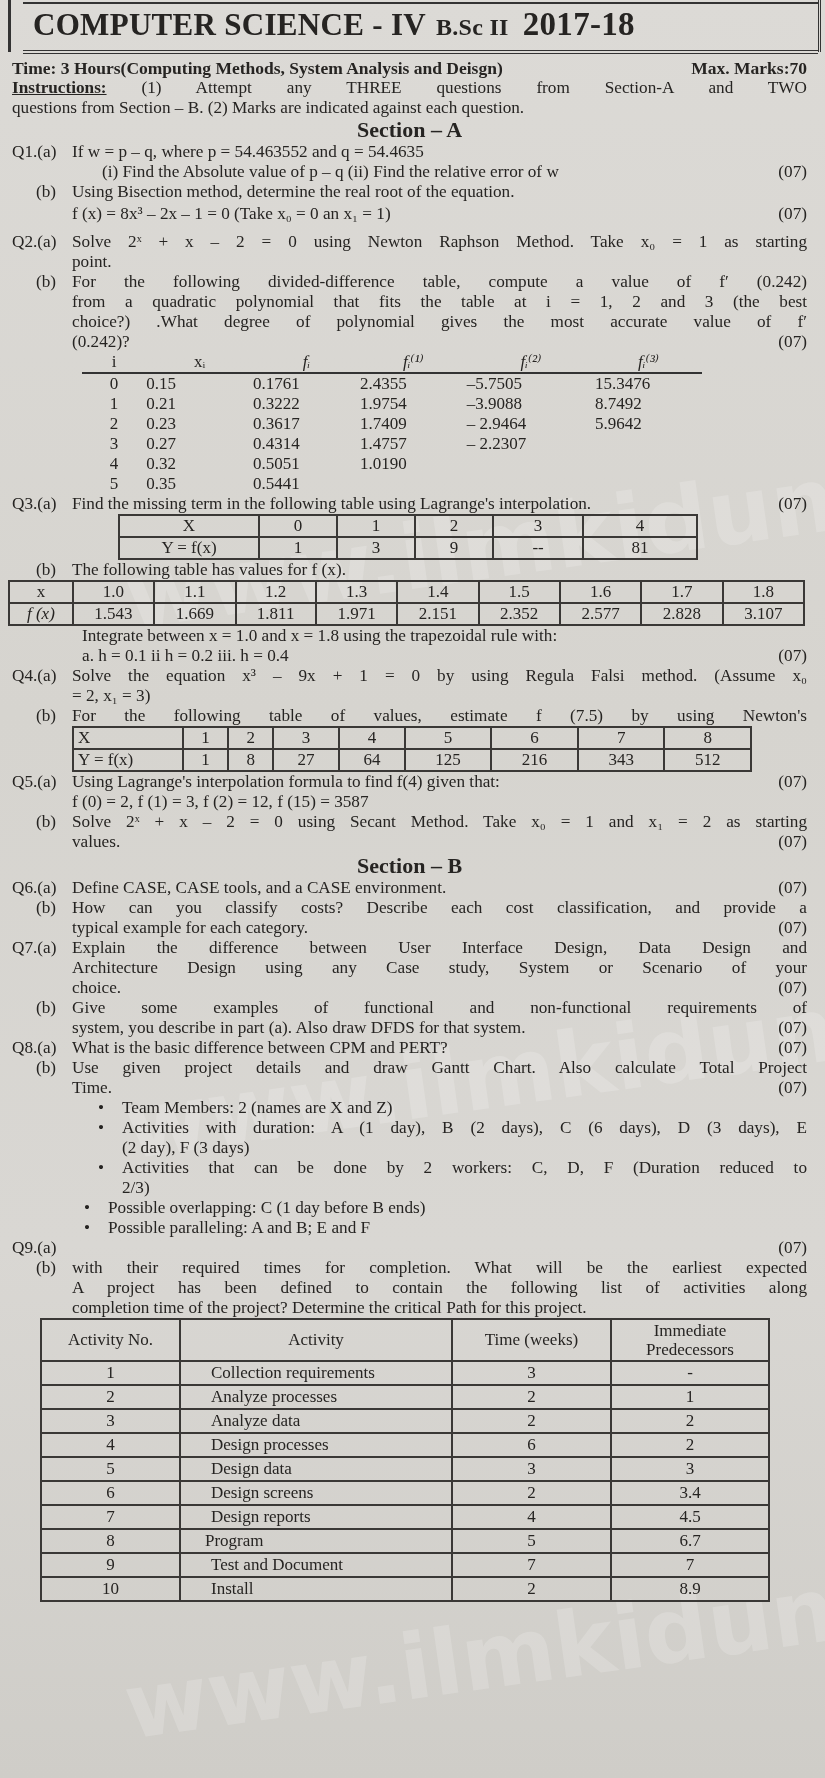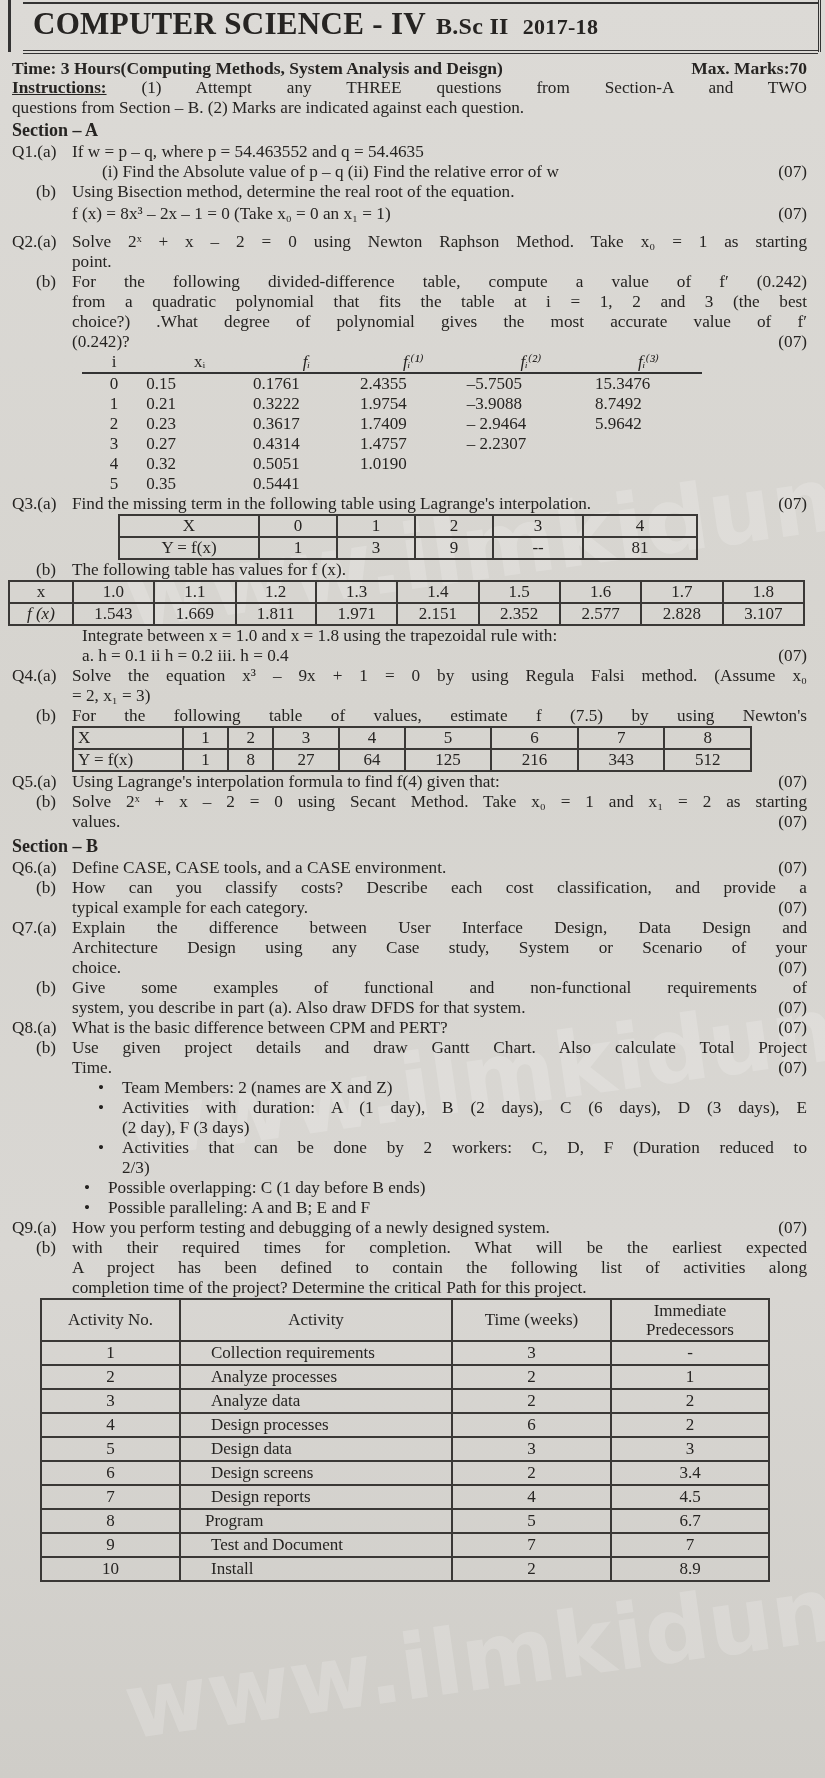--- a/index.html
+++ b/index.html
@@ -6,28 +6,28 @@
   body{width:825px;height:1778px;overflow:hidden;background:#d9d7d2;
        font-family:"Liberation Serif","DejaVu Serif",serif;color:#262422;}
   .page{position:relative;width:825px;height:1778px;
         background:linear-gradient(180deg,#dcdad6 0%,#d6d4cf 40%,#d9d7d3 70%,#cfcdc8 100%);}
   .header{position:absolute;left:8px;top:0;width:807px;height:52px;
           border-left:3px solid #333;border-right:3px double #333;}
   .header .topline{position:absolute;left:12px;right:0;top:2px;height:0;border-top:2px solid #333;}
   .header .bottomline{position:absolute;left:12px;right:0;top:50px;height:0;border-top:4px double #333;}
   .header .title{position:absolute;left:22px;top:6px;font-size:31px;font-weight:bold;letter-spacing:0.3px;white-space:nowrap;}
   .header .title .sub{font-size:24px;margin-left:10px;}
-  .header .title .year{font-size:22px;margin-left:14px;}
+  .header .title .year{font-size:33px;margin-left:14px;}
   .content{position:absolute;left:12px;top:58px;width:795px;font-size:17.2px;line-height:20px;}
   .line{position:relative;white-space:nowrap;}
   .b{font-weight:bold;}
   .u{text-decoration:underline;}
   .just{text-align:justify;text-align-last:justify;}
   .marks{position:absolute;right:0;top:0;}
-  .section{text-align:left;font-weight:bold;font-size:18px;margin:2px 0;}
+  .section{text-align:center;font-weight:bold;font-size:22px;margin:2px 0;}
   .q{display:flex;}
   .qn{width:60px;flex:none;}
   .qt{flex:1;position:relative;}
   .ind{padding-left:60px;}
   table{border-collapse:collapse;font-size:17px;}
   .grid td,.grid th{border:2px solid #3a3836;text-align:center;padding:0 4px;height:20px;font-weight:normal;}
   .dd{margin-left:70px;width:620px;}
   .dd th{border-bottom:2px solid #333;font-weight:normal;font-style:normal;padding:0;}
   .dd td{padding:0;text-align:left;height:20px;}
   .bullets{list-style:none;margin:0;padding:0 0 0 110px;}
@@ -260,20 +260,21 @@
             <td>343</td>
             <td>512</td>
       </tr>
     </tbody>
       </table>
 
     <div class="q">
       <span class="qn"><span>Q5.</span><span>(a)</span></span>
       <div class="qt">
         <div class="line"><span>Using Lagrange's interpolation formula to find f(4) given that:</span><span class="marks">(07)</span></div>
+        <div class="line">f (0) = 2,  f (1) = 3,  f (2) = 12,  f (15) = 3587</div>
       </div>
     </div>
     <div class="q" style="padding-left:24px;">
       <span class="qn" style="width:36px;">(b)</span>
       <div class="qt">
         <div class="line just">Solve 2ˣ + x – 2 = 0 using Secant Method. Take x₀ = 1 and x₁ = 2 as starting</div>
         <div class="line"><span>values.</span><span class="marks">(07)</span></div>
       </div>
     </div>
 
@@ -332,21 +333,21 @@
           <div class="just">Activities that can be done by 2 workers: C, D, F (Duration reduced to</div>
           <div>2/3)</div>
         </li>
       <li style="margin-left:-14px;">Possible overlapping: C (1 day before B ends)</li>
       <li style="margin-left:-14px;">Possible paralleling: A and B; E and F</li>
     </ul>
 
     <div class="q">
       <span class="qn"><span>Q9.</span><span>(a)</span></span>
       <div class="qt">
-          <div class="line"><span>How you perform testing and debugging of a newly designed system.</span><span class="marks">(07)</span></div>
+          <div class="line"><span class="marks">(07)</span></div>
         </div>
     </div>
     <div class="q" style="padding-left:24px;">
       <span class="qn" style="width:36px;">(b)</span>
       <div class="qt">
         <div class="line just">with their required times for completion. What will be the earliest expected</div>
         <div class="line just">A project has been defined to contain the following list of activities along</div>
         <div class="line">completion time of the project? Determine the critical Path for this project.</div>
       </div>
     </div>

